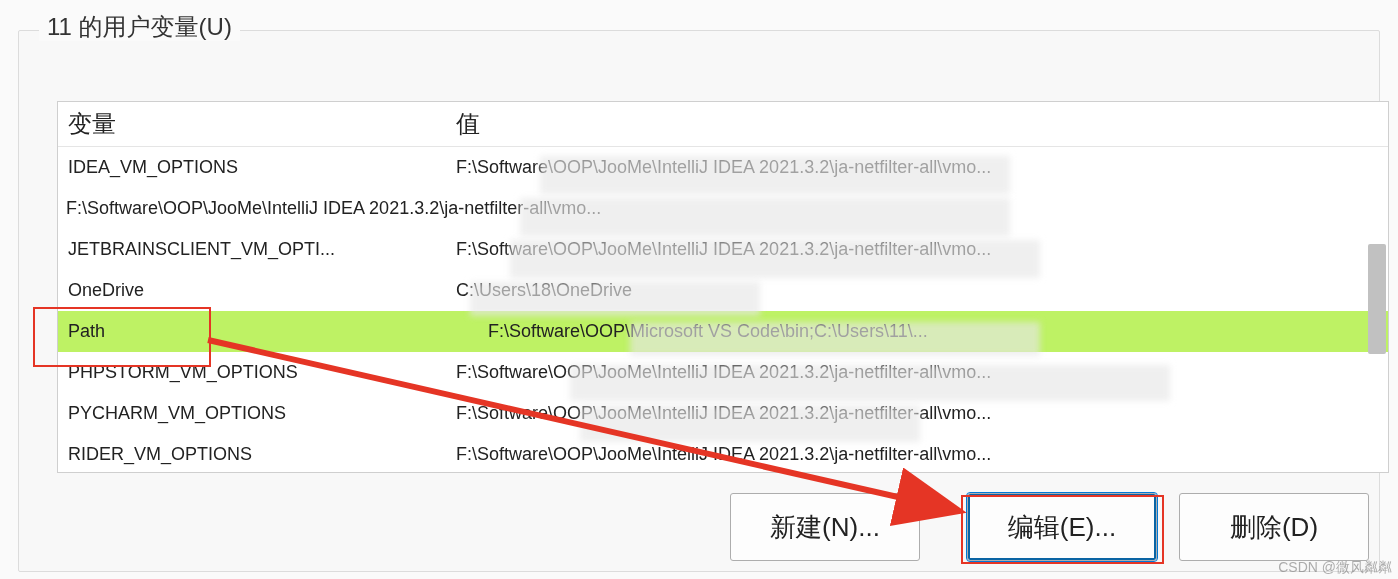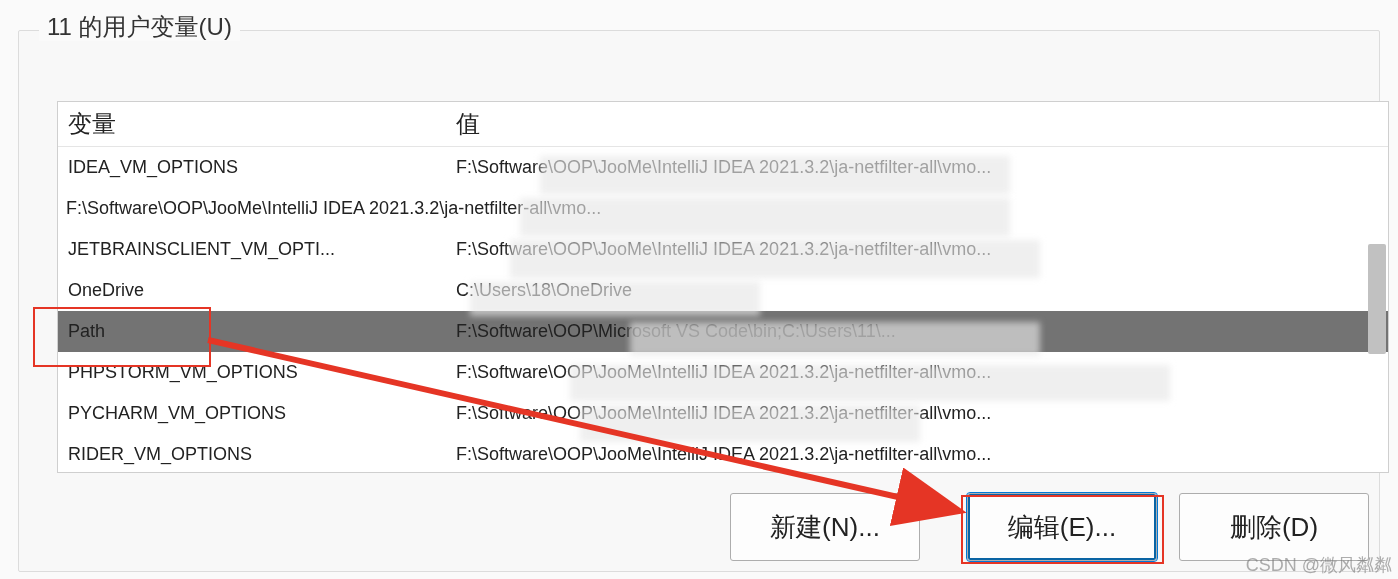--- a/index.html
+++ b/index.html
@@ -73,21 +73,22 @@
   }
   .row {
     display: flex;
     height: 41px;
     line-height: 41px;
     font-size: 18px;
     color: #222;
     white-space: nowrap;
   }
   .row.selected {
-    background: #737373;
+    background: #bef264;
+    gap: 32px;
   }
   .row .col-value { color: #222; }
   .scrollbar {
     position: absolute;
     right: 2px;
     top: 44px;
     bottom: 4px;
     width: 18px;
     background: transparent;
   }
@@ -150,21 +151,21 @@
   }
   .wbtn.focus {
     outline: 1px solid #0078d7;
     box-shadow: inset 0 0 0 2px #0a64a4;
     margin-left: 25px;
   }
   .watermark {
     position: absolute;
     right: 6px;
     bottom: 2px;
-    font-size: 18px;
+    font-size: 14px;
     color: rgba(120,120,120,0.6);
     font-family: "Microsoft YaHei", sans-serif;
     pointer-events: none;
     margin-left: 30px;
   }
   
   .smudge {
     position: absolute;
     background: rgba(230,230,230,0.65);
     filter: blur(3px);

